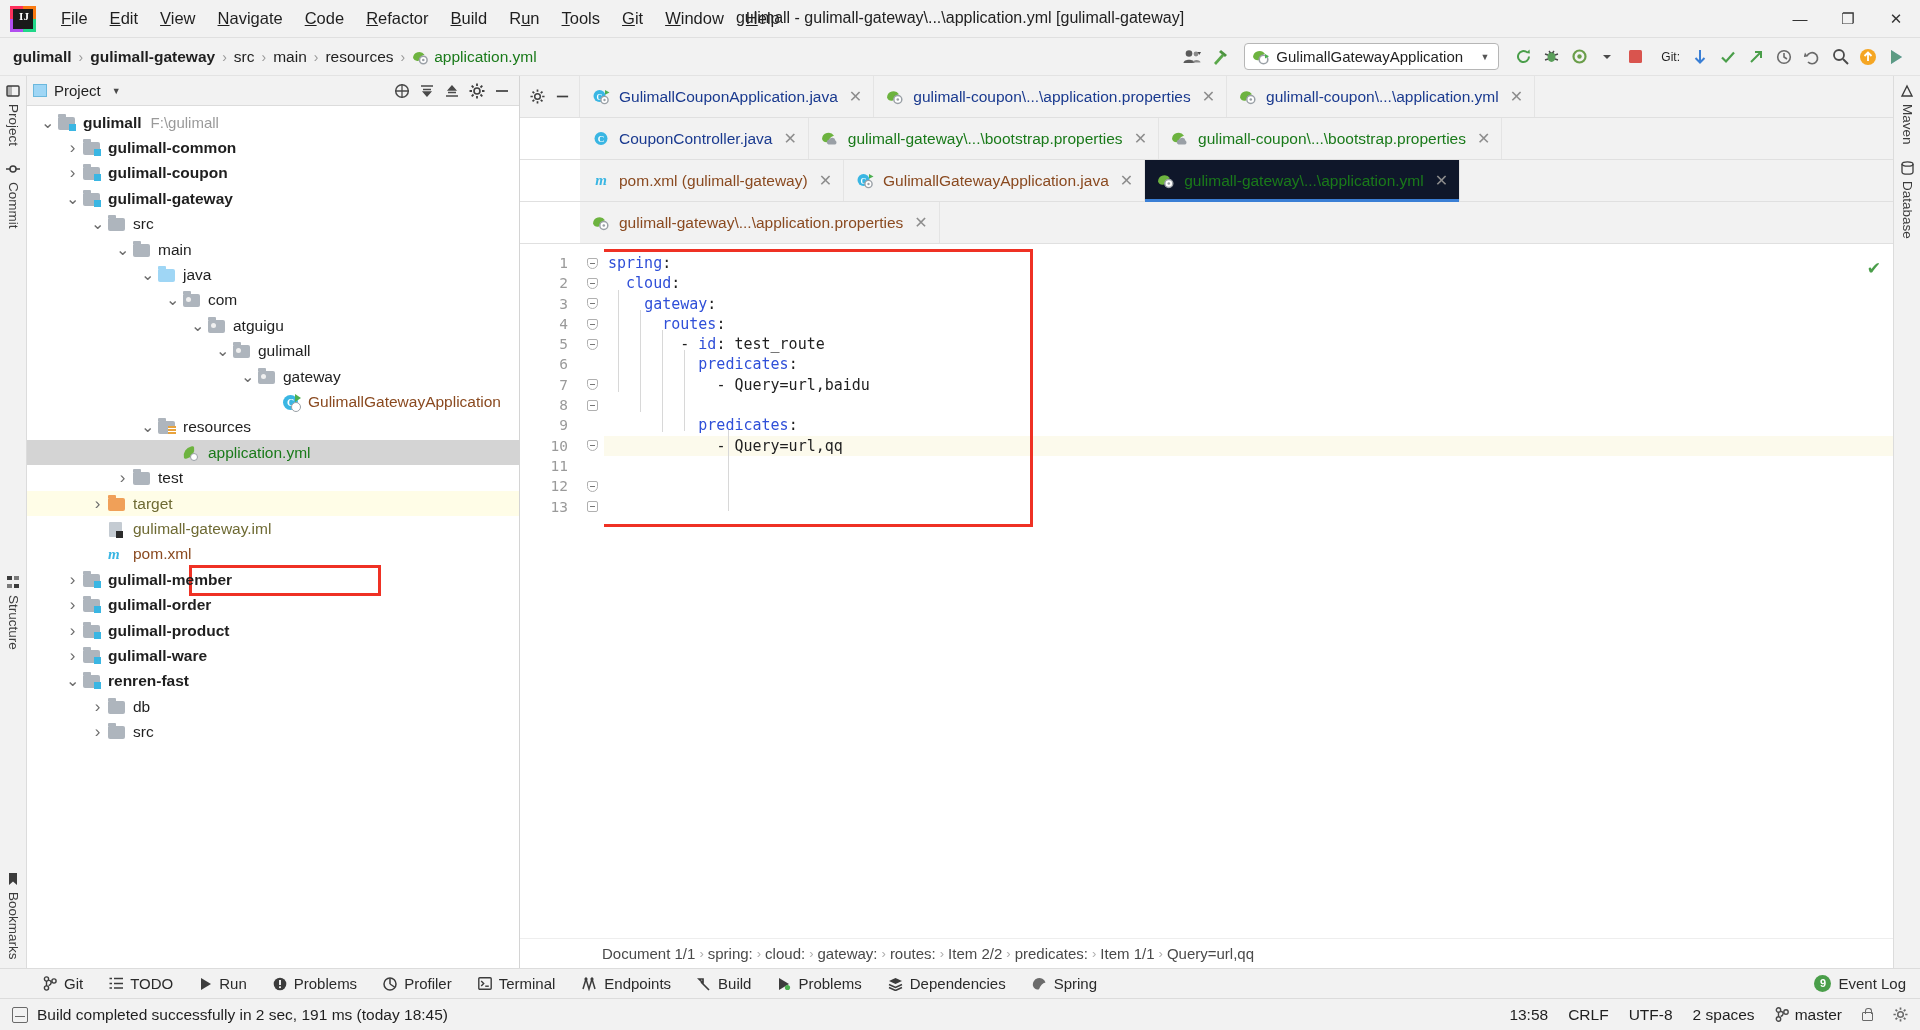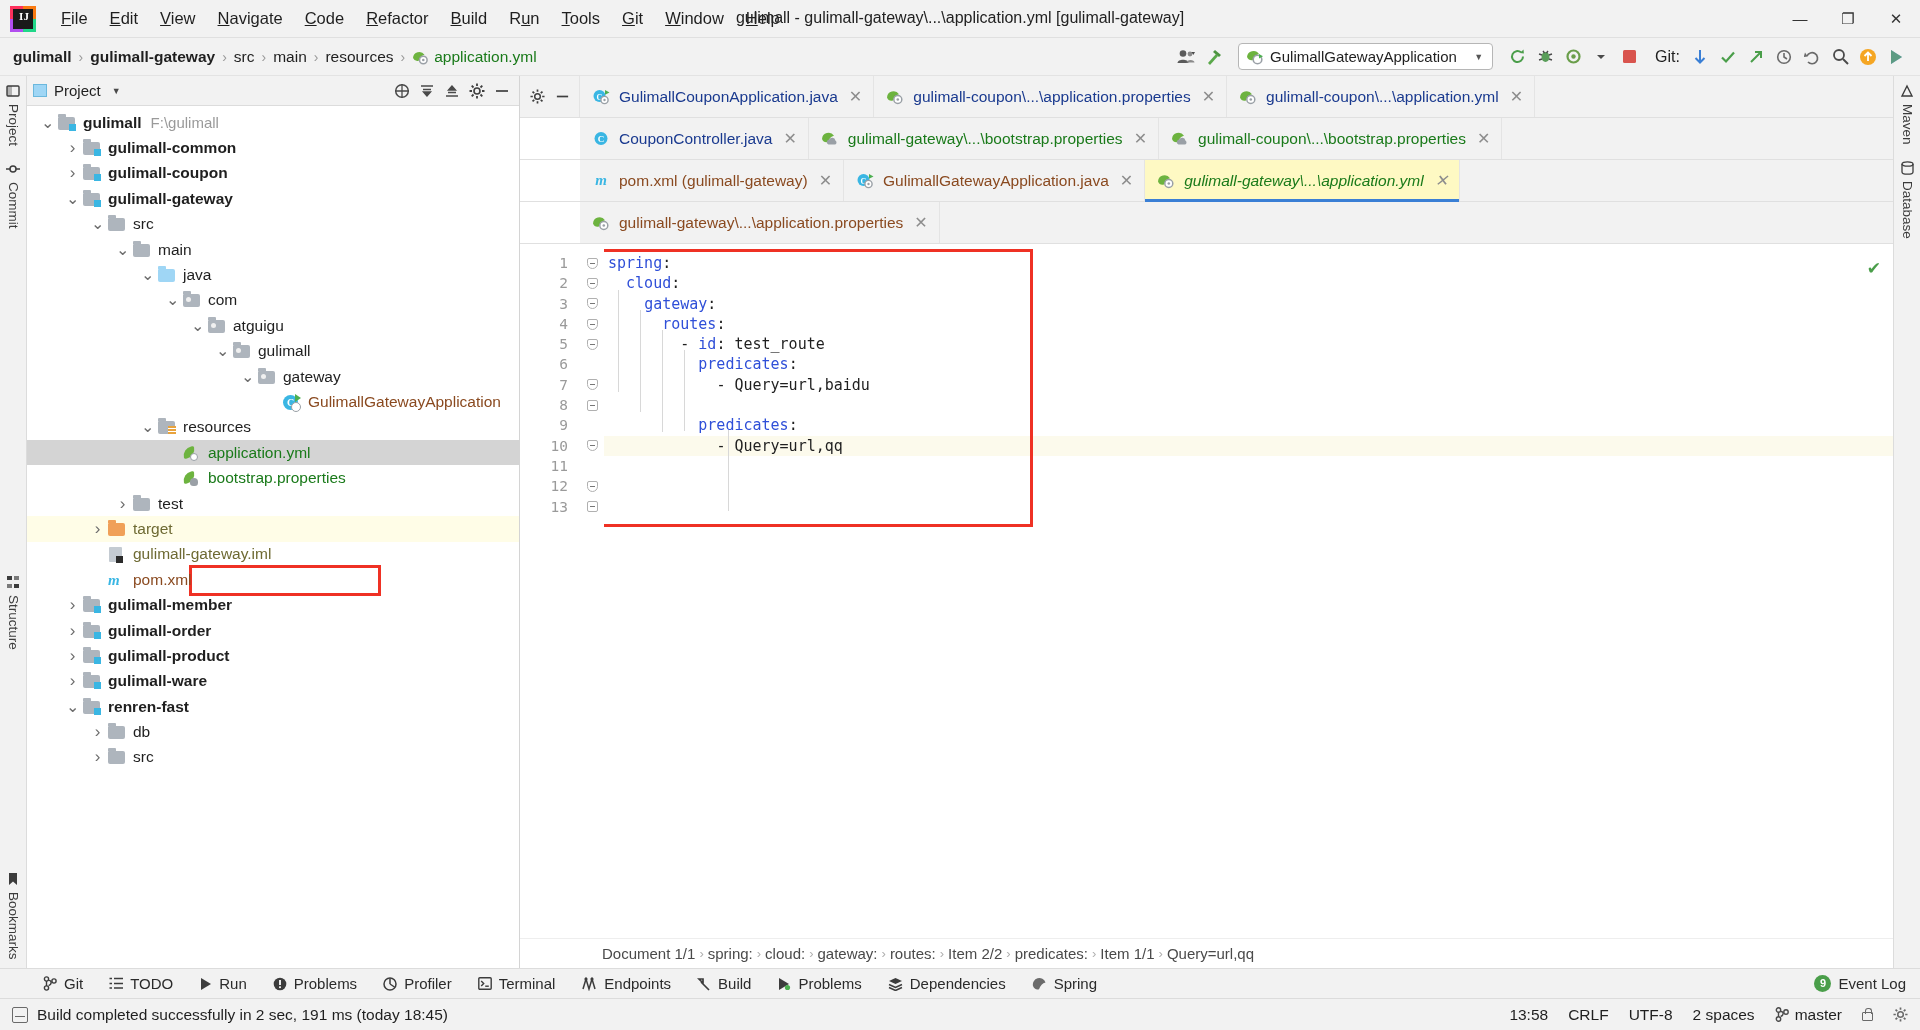--- a/index.html
+++ b/index.html
@@ -45,21 +45,21 @@
   .crumb.bold { font-weight: bold; }
   .crumb-sep { color: #9a9a9a; font-size: 14px; padding: 0 2px; }
   .nav-right { margin-left: auto; display: flex; align-items: center; gap: 0; padding-right: 10px; }
   .tb-icon { width: 28px; height: 28px; display: flex; align-items: center;
              justify-content: center; color: #4a4a4a; font-size: 14px; }
   .runcfg { display: flex; align-items: center; gap: 7px; height: 27px;
             border: 1px solid #b6b6b6; border-radius: 4px; background: #fff;
             padding: 0 9px 0 7px; margin: 0 10px; min-width: 255px; }
   .runcfg .lbl { font-size: 15px; color: #1f1f1f; white-space: nowrap; }
   .runcfg .caret { margin-left: auto; color: #555; font-size: 9px; }
-  .git-lbl { font-size: 16px; color: #1f1f1f; margin: 0 6px 0 12px; }
+  .git-lbl { font-size: 12px; color: #1f1f1f; margin: 0 6px 0 12px; }
 
   
   .body { flex: 1; display: flex; min-height: 0; }
 
   
   .rail { width: 27px; background: #f2f2f2; border-right: 1px solid #dcdcdc;
           display: flex; flex-direction: column; align-items: center; flex: 0 0 27px;
           position: relative; }
   .rail-item { writing-mode: vertical-rl; font-size: 13.5px; color: #3c3c3c;
                padding: 8px 0; display: flex; align-items: center; gap: 6px;
@@ -144,21 +144,21 @@
                  left: 162px; top: 459px; width: 192px; height: 31px; }
 
   
   .editor-area { flex: 1; display: flex; flex-direction: column; min-width: 0;
                  background: #fff; }
   .tabrows { background: #f2f2f2; flex: 0 0 auto; }
   .tabrow { display: flex; height: 42px; border-bottom: 1px solid #e0e0e0; }
   .tab { display: flex; align-items: center; gap: 8px; padding: 0 11px 0 12px;
          font-size: 15.5px; background: #f2f2f2; border-right: 1px solid #e4e4e4;
          white-space: nowrap; position: relative; cursor: default; }
-  .tab.active { background: #fef9c3; font-style: italic; }
+  .tab.active { background: #0f172a; }
   .tab.active::after { content:""; position:absolute; left:0; right:0; bottom:-1px;
                        height:3px; background:#3a7fd5; }
   .tab .tname { color: #1a3a8f; }
   .tab .tname.brown { color: #8a4a20; }
   .tab .tname.green { color: #1a7a1a; }
   .tab .tclose { color: #8d8d8d; font-size: 16px; margin-left: 3px; }
   .tab .ticon { width: 19px; height: 18px; position: relative; flex: 0 0 19px; }
 
   .code-wrap { flex: 1; display: flex; position: relative; background: #fff;
                min-height: 0; }
@@ -560,30 +560,20 @@
           <div class="row sel" style="padding-left: 139px;">
             <span class="arrow"></span>
             <span class="ic">
               <span class="leaf">
                 <span class="lf"></span>
                 <span class="gear"></span>
               </span>
             </span>
             <span class="nm green">application.yml</span>
           </div>
-          <div class="row" style="padding-left: 139px;">
-            <span class="arrow"></span>
-            <span class="ic">
-              <span class="leaf cloud">
-                <span class="lf"></span>
-                <span class="gear"></span>
-              </span>
-            </span>
-            <span class="nm green">bootstrap.properties</span>
-          </div>
           <div class="row" style="padding-left: 89px;">
             <span class="arrow" style="font-size: 17px;">›</span>
             <span class="ic">
               <span class="fold"></span>
             </span>
             <span class="nm">test</span>
           </div>
           <div class="row hl" style="padding-left: 64px;">
             <span class="arrow" style="font-size: 17px;">›</span>
             <span class="ic">

